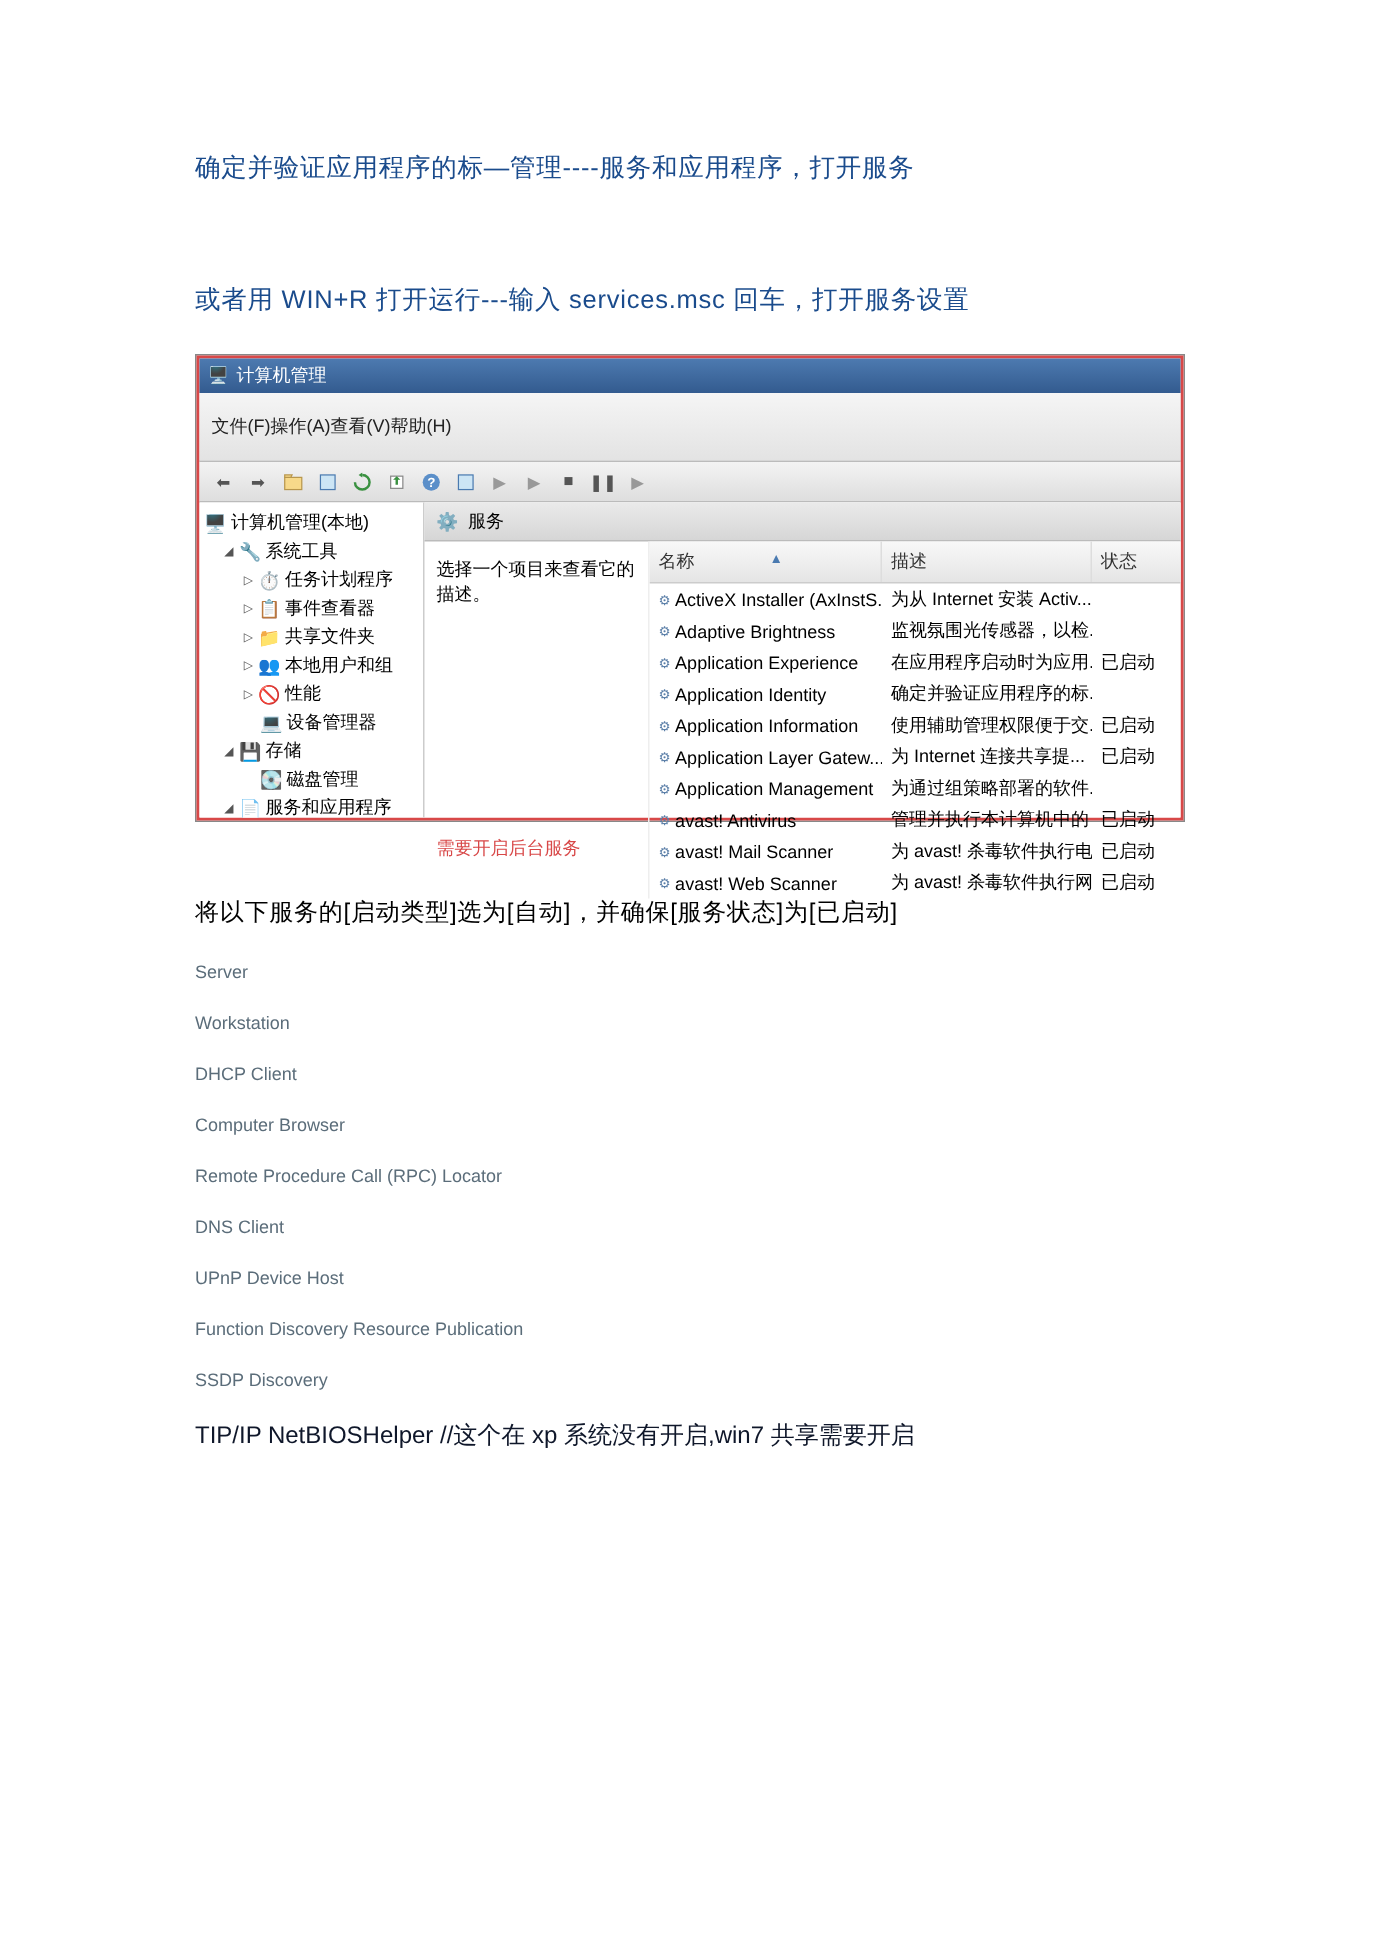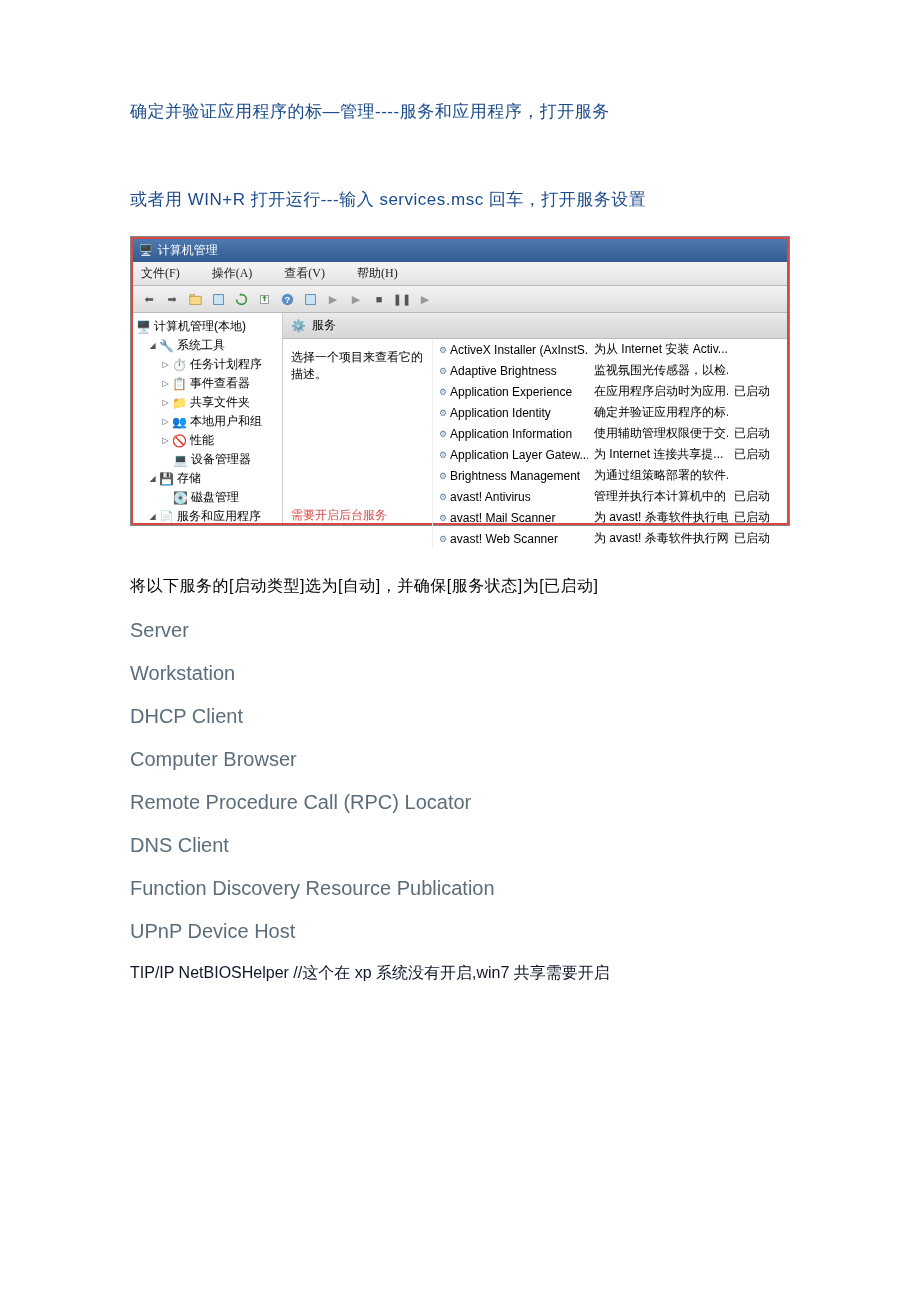--- a/index.html
+++ b/index.html
@@ -26,26 +26,25 @@
       font-size: 12px;
       padding: 3px 6px;
       display: flex;
       align-items: center;
       gap: 5px;
     }
     .titlebar-icon { font-size: 11px; }
     .menubar {
       background: linear-gradient(#f5f5f5, #e3e3e3);
       font-size: 12px;
-      padding: 3px 8px;
+      padding: 14px 8px;
       color: #222;
       display: flex;
-      gap: 32px;
+      gap: 0;
       border-bottom: 1px solid #bbb;
-      font-family: Liberation Serif, serif;
     }
     .toolbar {
       background: linear-gradient(#f3f3f3, #dedede);
       padding: 3px 6px;
       display: flex;
       gap: 3px;
       align-items: center;
       border-bottom: 1px solid #bbb;
     }
     .tb-btn {
@@ -114,21 +113,21 @@
     .sort-arrow { position: absolute; right: 65px; top: 6px; color: #4a7ab0; font-size: 9px; }
 
     .svc-rows { font-size: 12px; }
     .svc-row { display: flex; padding: 1px 0; }
     .svc-row .c1 { width: 155px; padding: 1px 6px; white-space: nowrap; overflow: hidden; display: flex; gap: 3px; align-items: center; }
     .svc-row .c2 { width: 140px; padding: 1px 6px; white-space: nowrap; overflow: hidden; }
     .svc-row .c3 { flex: 1; padding: 1px 6px; }
     .gear-small { color: #5b7fa8; font-size: 9px; }
 
     .instr-line { color: #000000; font-size: 16px; margin: 35px 0 22px; letter-spacing: 0.5px; }
-    .svc-item { color: #5b6d7a; font-size: 20px; margin-bottom: 20px; }
+    .svc-item { color: #5b6d7a; font-size: 12px; margin-bottom: 20px; }
     .svc-item-red { color: #0f172a; font-size: 16px; margin-bottom: 20px; }
   </style>
 </head>
 <body>
 
 <div class="doc-content">
 
   <p class="intro-line1">确定并验证应用程序的标—管理----服务和应用程序，打开服务</p>
   <p class="intro-line2">或者用 WIN+R 打开运行---输入 services.msc 回车，打开服务设置</p>
 
@@ -250,20 +249,28 @@
         <div class="svc-header">
           <span>⚙️</span>
           <span>服务</span>
         </div>
         <div class="svc-panel-body">
           <div class="svc-detail">
             <div>选择一个项目来查看它的描述。</div>
             <div class="svc-detail-note">需要开启后台服务</div>
           </div>
           <div class="svc-list">
+            <div class="svc-list-head">
+              <div class="col-name">
+                <span>名称</span>
+                <span class="sort-arrow">▲</span>
+              </div>
+              <div class="col-desc">描述</div>
+              <div class="col-stat">状态</div>
+            </div>
             <div class="svc-rows" id="svc-rows">
 
             <div class="svc-row">
                     <div class="c1">
                       <span class="gear-small">⚙</span>
                       <span>ActiveX Installer (AxInstS...</span>
                     </div>
                     <div class="c2">为从 Internet 安装 Activ...</div>
                     <div class="c3"></div>
                   </div>
@@ -303,21 +310,21 @@
                     <div class="c1">
                       <span class="gear-small">⚙</span>
                       <span>Application Layer Gatew...</span>
                     </div>
                     <div class="c2">为 Internet 连接共享提...</div>
                     <div class="c3">已启动</div>
                   </div>
                   <div class="svc-row">
                     <div class="c1">
                       <span class="gear-small">⚙</span>
-                      <span>Brightness Management</span>
+                      <span>Application Management</span>
                     </div>
                     <div class="c2">为通过组策略部署的软件...</div>
                     <div class="c3"></div>
                   </div>
                   <div class="svc-row">
                     <div class="c1">
                       <span class="gear-small">⚙</span>
                       <span>avast! Antivirus</span>
                     </div>
                     <div class="c2">管理并执行本计算机中的 ...</div>
@@ -349,19 +356,20 @@
 
   <p class="instr-line">将以下服务的[启动类型]选为[自动]，并确保[服务状态]为[已启动]</p>
 
   <div id="svc-items">
       <p class="svc-item">Server</p>
       <p class="svc-item">Workstation</p>
       <p class="svc-item">DHCP Client</p>
       <p class="svc-item">Computer Browser</p>
       <p class="svc-item">Remote Procedure Call (RPC) Locator</p>
       <p class="svc-item">DNS Client</p>
+      <p class="svc-item">UPnP Device Host</p>
       <p class="svc-item">Function Discovery Resource Publication</p>
-      <p class="svc-item">UPnP Device Host</p>
+      <p class="svc-item">SSDP Discovery</p>
     </div>
 
   <p class="svc-item-red">TIP/IP NetBIOSHelper  //这个在 xp 系统没有开启,win7 共享需要开启</p>
 
 </div>
 
 </body></html>

